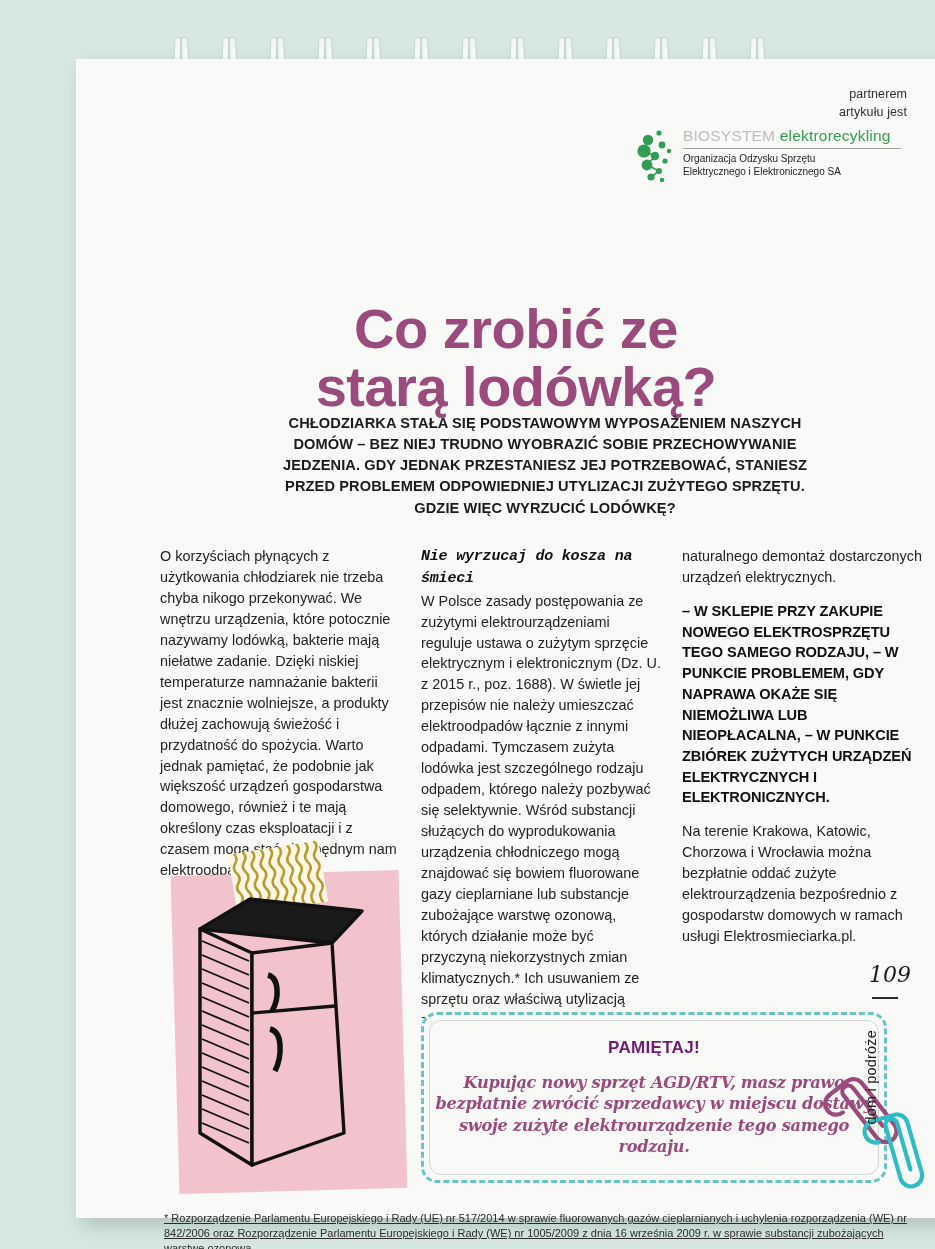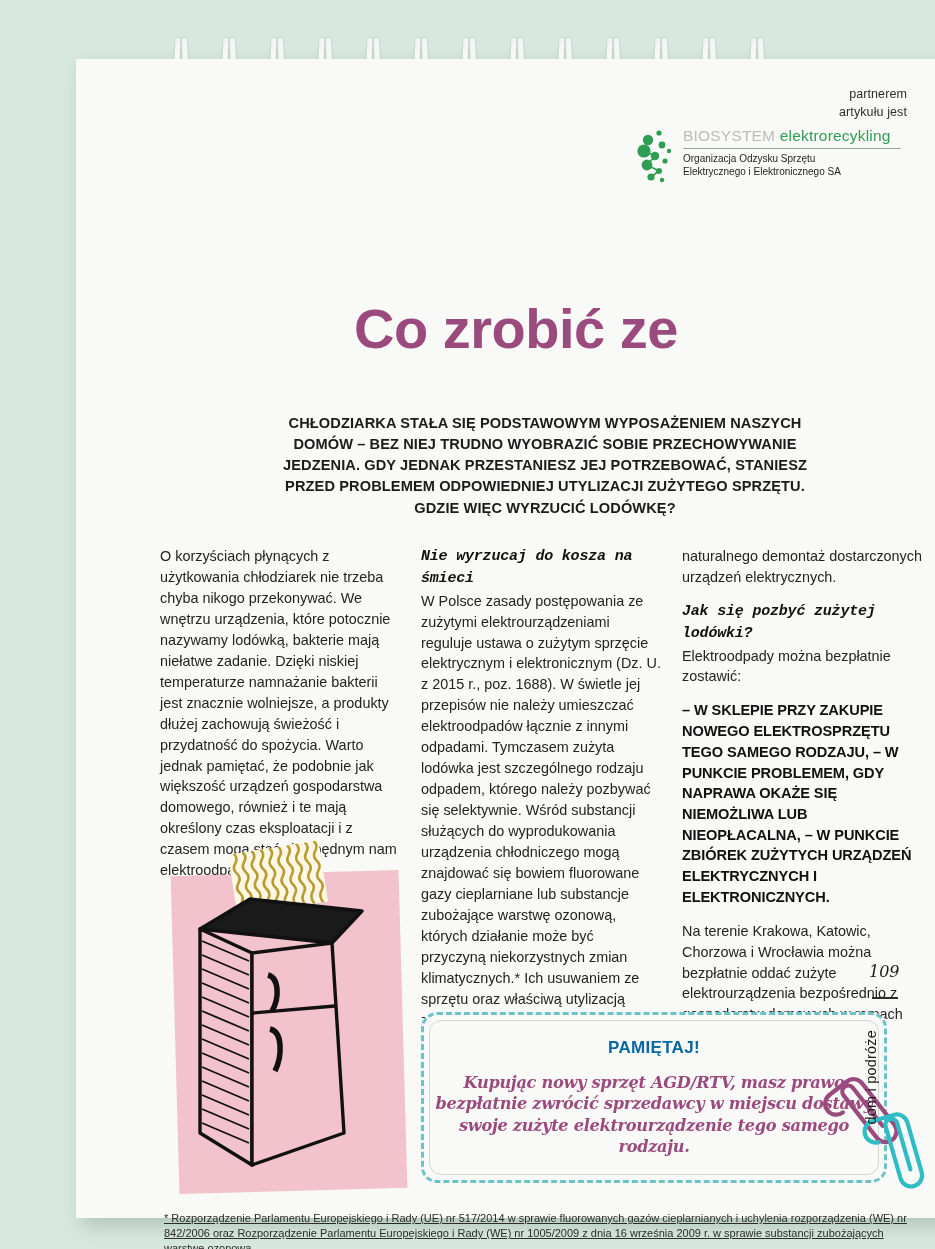--- a/index.html
+++ b/index.html
@@ -96,37 +96,37 @@
   
   #callout{
     position:absolute;left:345px;top:953px;width:460px;height:165px;
     border:3px dashed #6cc3c6;border-radius:16px;background:#f9f9f8;
   }
   #callout-inner{
     position:absolute;left:5px;top:5px;right:5px;bottom:5px;
     border:1px solid #cfd8d6;border-radius:12px;
     display:flex;flex-direction:column;align-items:center;justify-content:center;
   }
-  #callout-title{font-size:17px;font-weight:700;color:#0369a1;letter-spacing:.3px;margin-bottom:14px;}
+  #callout-title{font-size:17px;font-weight:700;color:#701a75;letter-spacing:.3px;margin-bottom:14px;}
   #callout-body{
     font-family:"DejaVu Serif", serif;font-style:italic;font-weight:700;
     font-size:16.2px;line-height:1.3;color:#9b4a7d;text-align:center;letter-spacing:-.3px;
   }
   #clips{position:absolute;left:740px;top:1005px;width:120px;height:140px;}
 
   
   #footnote{
     position:absolute;left:88px;top:1152px;width:762px;
     font-size:11px;line-height:1.38;color:#2b2b2b;text-decoration:underline;
   }
 
   
   #pageno{
     position:absolute;left:869px;top:962px;
-    font-family:"DejaVu Serif", serif;font-style:italic;font-size:16px;color:#1a1a1a;
+    font-family:"DejaVu Serif", serif;font-style:italic;font-size:22px;color:#1a1a1a;
   }
   #pageno-rule{position:absolute;left:872px;top:997px;width:26px;height:1.6px;background:#2b2b2b;}
   #section{
     position:absolute;left:863px;top:1030px;width:40px;
     font-size:14.5px;color:#1a1a1a;letter-spacing:.2px;
     writing-mode:vertical-rl;transform:rotate(180deg);
   }
 </style>
 </head>
 <body>
@@ -224,35 +224,35 @@
     <div id="logo-text">
       <div class="logo-line1"><span class="b1">BIOSYSTEM</span> <span class="b2">elektrorecykling</span></div>
       <div class="logo-rule"></div>
       <div class="logo-sub">Organizacja Odzysku Sprzętu</div>
       <div class="logo-sub">Elektrycznego i Elektronicznego SA</div>
     </div>
   </div>
 
   <h1 id="title">
     <span>Co zrobić ze</span>
+    <span class="l2">starą lodówką?</span>
   </h1>
 
   <div id="lead">CHŁODZIARKA STAŁA SIĘ PODSTAWOWYM WYPOSAŻENIEM NASZYCH DOMÓW – BEZ NIEJ TRUDNO WYOBRAZIĆ SOBIE PRZECHOWYWANIE JEDZENIA. GDY JEDNAK PRZESTANIESZ JEJ POTRZEBOWAĆ, STANIESZ PRZED PROBLEMEM ODPOWIEDNIEJ UTYLIZACJI ZUŻYTEGO SPRZĘTU. GDZIE WIĘC WYRZUCIĆ LODÓWKĘ?</div>
 
   <div class="col" id="col1">
     <p>O korzyściach płynących z użytkowania chłodziarek nie trzeba chyba nikogo przekonywać. We wnętrzu urządzenia, które potocznie nazywamy lodówką, bakterie mają niełatwe zadanie. Dzięki niskiej temperaturze namnażanie bakterii jest znacznie wolniejsze, a produkty dłużej zachowują świeżość i przydatność do spożycia. Warto jednak pamiętać, że podobnie jak większość urządzeń gospodarstwa domowego, również i te mają określony czas eksploatacji i z czasem mogą stać się zbędnym nam elektroodpadem.</p>
   </div>
 
   <div class="col" id="col2">
     <p><span class="subhead">Nie wyrzucaj do kosza na śmieci</span><span>W Polsce zasady postępowania ze zużytymi elektrourządzeniami reguluje ustawa o zużytym sprzęcie elektrycznym i elektronicznym (Dz. U. z 2015 r., poz. 1688). W świetle jej przepisów nie należy umieszczać elektroodpadów łącznie z innymi odpadami. Tymczasem zużyta lodówka jest szczególnego rodzaju odpadem, którego należy pozbywać się selektywnie. Wśród substancji służących do wyprodukowania urządzenia chłodniczego mogą znajdować się bowiem fluorowane gazy cieplarniane lub substancje zubożające warstwę ozonową, których działanie może być przyczyną niekorzystnych zmian klimatycznych.* Ich usuwaniem ze sprzętu oraz właściwą utylizacją zajmują się jedynie wyspecjalizowane zakłady przetwarzania, w których odbywa się bezpieczny dla środowiska</span></p>
   </div>
 
   <div class="col" id="col3">
     <p>naturalnego demontaż dostarczonych urządzeń elektrycznych.</p>
-    <p><span class="subhead">Jak się pozbyć zużytej lodówki?</span><span>Elektroodpady można bezpłatnie zostawić:</span></p>
     <p class="bullets">– W SKLEPIE PRZY ZAKUPIE NOWEGO ELEKTROSPRZĘTU TEGO SAMEGO RODZAJU, – W PUNKCIE PROBLEMEM, GDY NAPRAWA OKAŻE SIĘ NIEMOŻLIWA LUB NIEOPŁACALNA, – W PUNKCIE ZBIÓREK ZUŻYTYCH URZĄDZEŃ ELEKTRYCZNYCH I ELEKTRONICZNYCH.</p>
     <p>Na terenie Krakowa, Katowic, Chorzowa i Wrocławia można bezpłatnie oddać zużyte elektrourządzenia bezpośrednio z gospodarstw domowych w ramach usługi Elektrosmieciarka.pl.</p>
   </div>
 
   <div id="fridge-art">
     <div id="pink-card"></div>
     <svg id="tape" viewBox="0 0 92 62">
       <rect x="0" y="0" width="92" height="62" fill="#fdf7e4"></rect>
       <g stroke="#b99b33" stroke-width="2.6" fill="none">
         <path d="M6 0 q4 5 0 10 q-4 5 0 10 q4 5 0 10 q-4 5 0 10 q4 5 0 10 q-4 5 0 12"></path>

